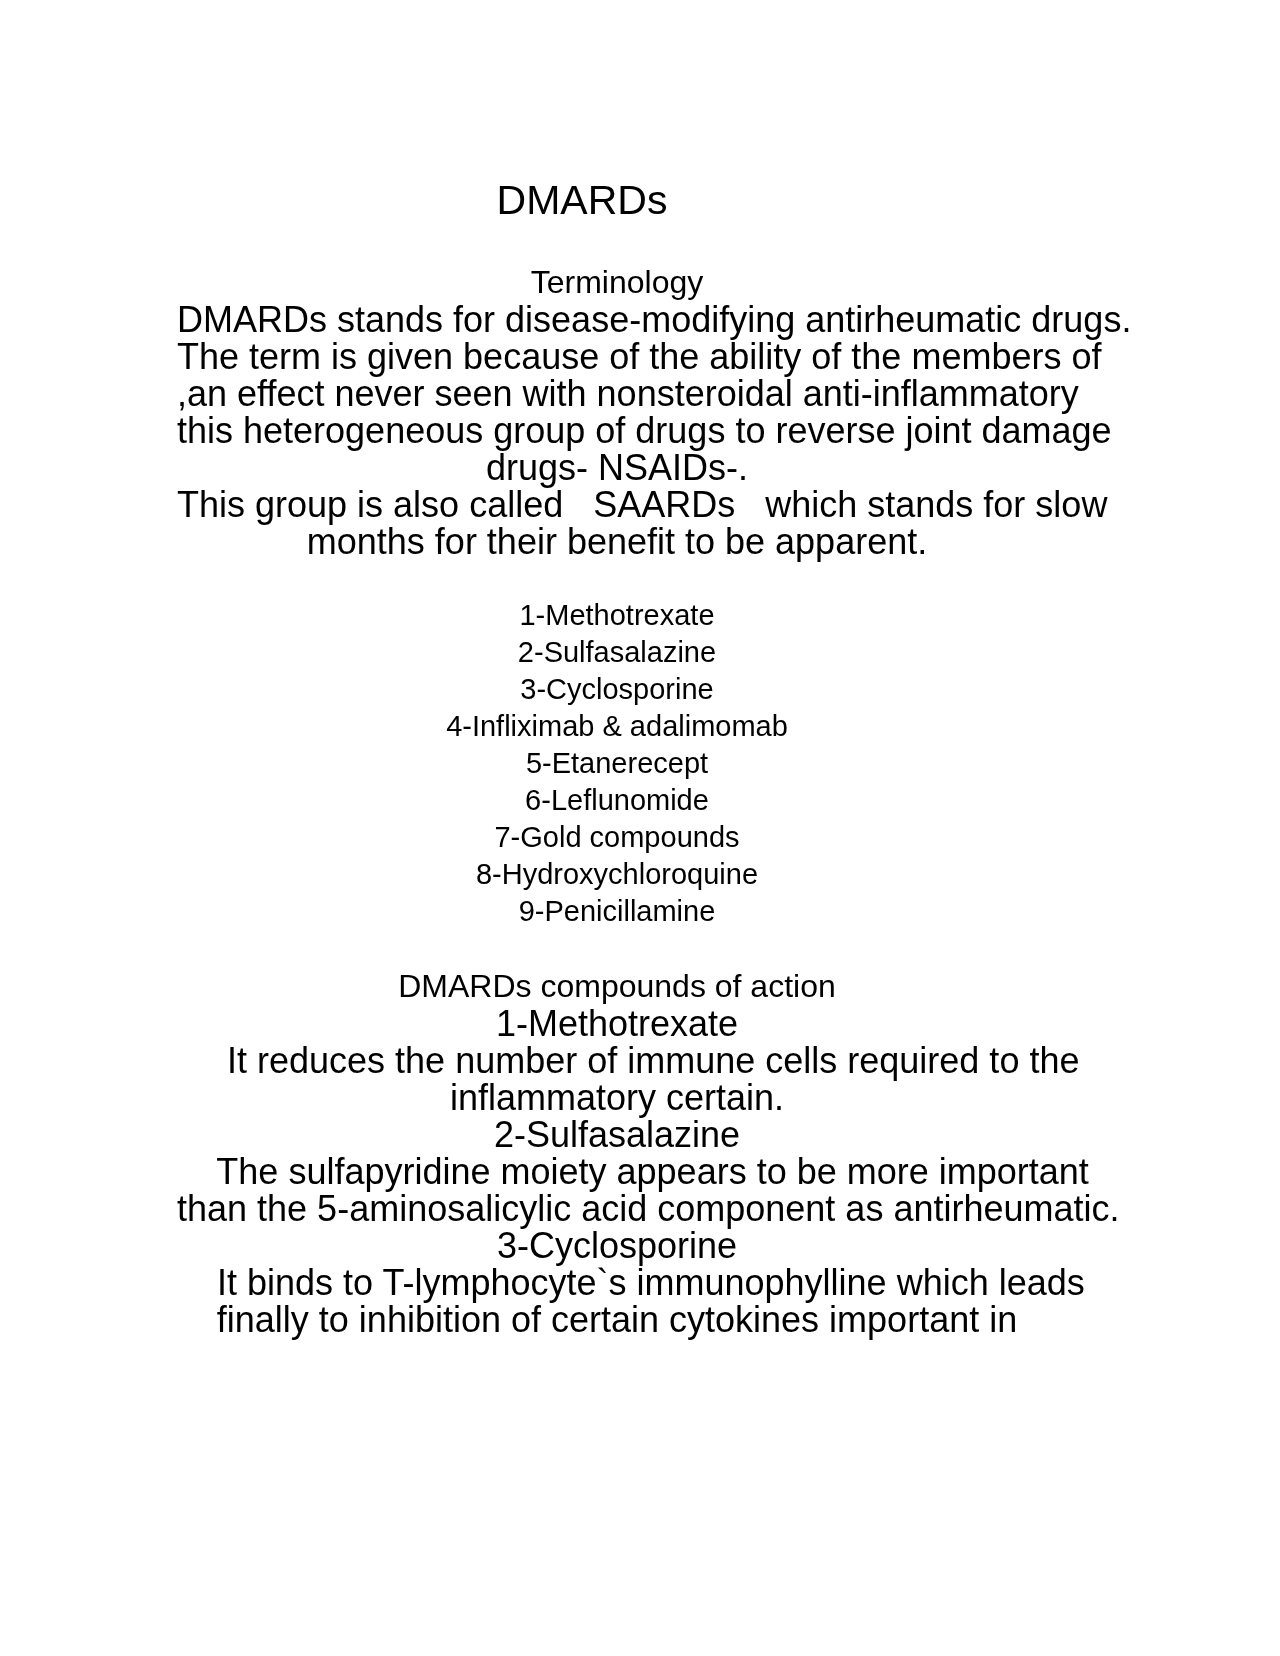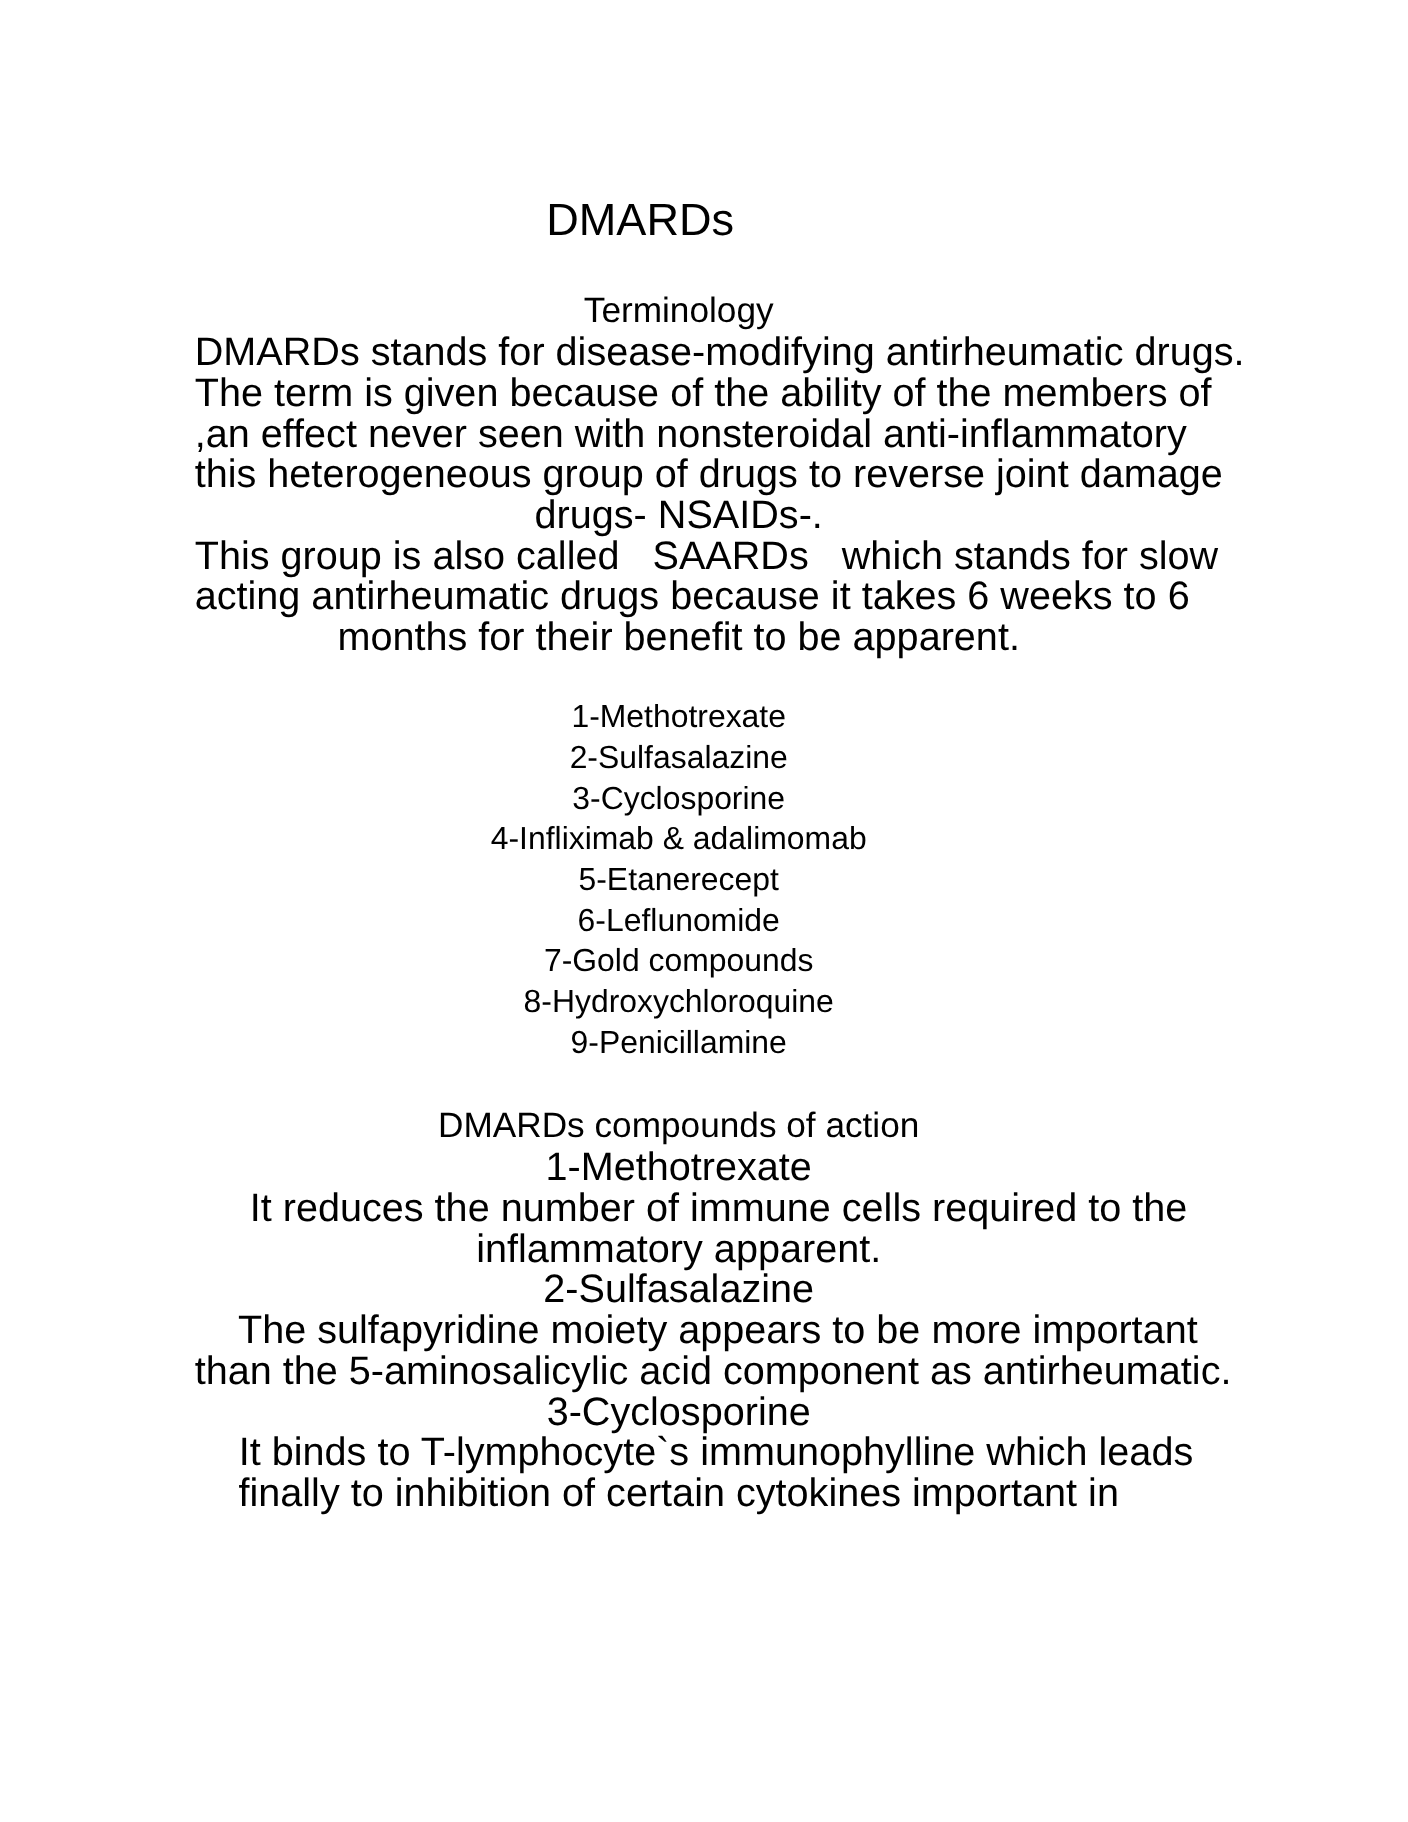--- a/index.html
+++ b/index.html
@@ -76,21 +76,20 @@
   <div class="content">
 
     <div>
       <div class="section-heading">Terminology</div>
       <div class="body-line">DMARDs stands for disease-modifying antirheumatic drugs.</div>
       <div class="body-line">The term is given because of the ability of the members of</div>
       <div class="body-line">,an effect never seen with nonsteroidal anti-inflammatory</div>
       <div class="body-line">this heterogeneous group of drugs to reverse joint damage</div>
       <div class="body-line">drugs- NSAIDs-.</div>
       <div class="body-line">This group is also called   SAARDs   which stands for slow</div>
-      <div class="body-line">acting antirheumatic drugs because it takes 6 weeks to 6</div>
       <div class="body-line">months for their benefit to be apparent.</div>
     </div>
 
     <div class="gap"></div>
 
     <div>
       <div class="list-line">1-Methotrexate</div>
       <div class="list-line">2-Sulfasalazine</div>
       <div class="list-line">3-Cyclosporine</div>
       <div class="list-line">4-Infliximab &amp; adalimomab</div>
@@ -100,21 +99,21 @@
       <div class="list-line">8-Hydroxychloroquine</div>
       <div class="list-line">9-Penicillamine</div>
     </div>
 
     <div class="gap"></div>
 
     <div>
       <div class="section-heading">DMARDs compounds of action</div>
       <div class="body-line">1-Methotrexate</div>
       <div class="body-line">     It reduces the number of immune cells required to the</div>
-      <div class="body-line">inflammatory apparent.</div>
+      <div class="body-line">inflammatory certain.</div>
       <div class="body-line">2-Sulfasalazine</div>
       <div class="body-line">    The sulfapyridine moiety appears to be more important</div>
       <div class="body-line">than the 5-aminosalicylic acid component as antirheumatic.</div>
       <div class="body-line">3-Cyclosporine</div>
       <div class="body-line">    It binds to T-lymphocyte`s immunophylline which leads</div>
       <div class="body-line">finally to inhibition of certain cytokines important in</div>
     </div>
 
   </div>
 </div>

